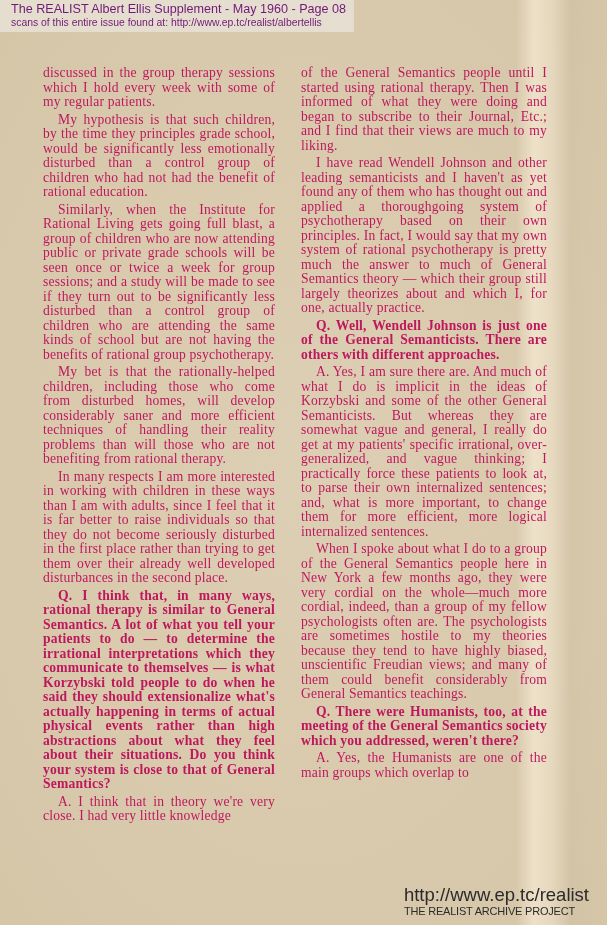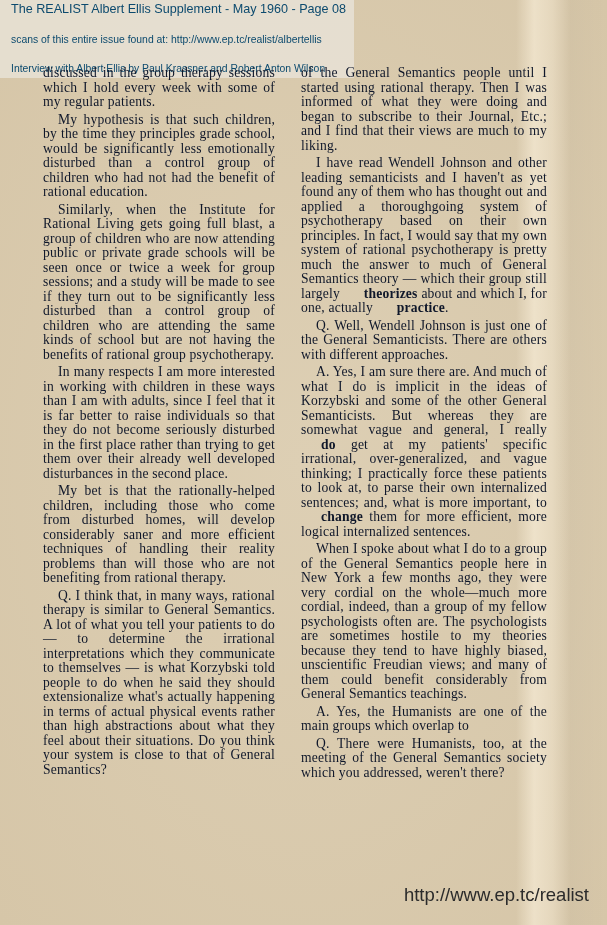--- a/index.html
+++ b/index.html
@@ -10,67 +10,68 @@
       linear-gradient(90deg, rgba(0,0,0,0) 0%, rgba(0,0,0,0) 85%, rgba(255,245,225,0.55) 88%, rgba(255,245,225,0.35) 91%, rgba(0,0,0,0.02) 94%, rgba(0,0,0,0) 100%),
       radial-gradient(ellipse at 50% 50%, #ddcfb4 0%, #d6c6a8 100%);
     font-family: "Liberation Serif", "DejaVu Serif", serif;
     color: #2a2520;
   }
   .header-box {
     position: absolute; left: 0; top: 0;
     background: rgba(232,226,214,0.85);
     padding: 2px 8px 3px 11px;
     font-family: "Liberation Sans", "DejaVu Sans", sans-serif;
-    color: #0c4a6e;
+    color: #701a75;
   }
   .header-title { font-size: 12.6px; line-height: 15px; }
-  .header-line { font-size: 10.4px; line-height: 12px; margin-top: 17px; }
+  .header-line { font-size: 10.4px; line-height: 12px; }
   .column {
     position: absolute; top: 66px;
     font-size: 13.6px; line-height: 14.5px;
     text-align: justify; letter-spacing: 0.2px;
-    color: #0f172a;
+    color: #be185d;
   }
   .col-left { left: 43px; width: 232px; }
   .col-right { left: 301px; width: 246px; }
   .para { margin: 0 0 3px 0; text-indent: 15px; }
   .para.noindent { text-indent: 0; }
-  .para.q { font-weight: normal; }
-  .b { font-weight: bold; margin-left: 20px; }
+  .para.q { font-weight: bold; }
+  .b { font-weight: normal; }
   .footer {
     position: absolute; right: 18px; top: 885px; text-align: left;
     font-family: "Liberation Sans", "DejaVu Sans", sans-serif;
     color: #2b2b2b;
   }
   .footer-url { font-size: 18.5px; line-height: 20px; }
   .footer-project { font-size: 11px; line-height: 13px; letter-spacing: -0.2px; }
 </style>
 </head>
 <body>
 
 <div class="header-box">
   <div class="header-title">The REALIST Albert Ellis Supplement - May 1960 - Page 08</div>
   <div class="header-line">scans of this entire issue found at: http://www.ep.tc/realist/albertellis</div>
-  <div class="header-line">Interview with Albert Ellis by Paul Krassner and Robert Anton Wilson</div>
 </div>
 
 <div class="column col-left">
   <p class="para noindent">discussed in the group therapy sessions which I hold every week with some of my regular patients.</p>
   <p class="para">My hypothesis is that such children, by the time they principles grade school, would be significantly less emotionally disturbed than a control group of children who had not had the benefit of rational education.</p>
   <p class="para">Similarly, when the Institute for Rational Living gets going full blast, a group of children who are now attending public or private grade schools will be seen once or twice a week for group sessions; and a study will be made to see if they turn out to be significantly less disturbed than a control group of children who are attending the same kinds of school but are not having the benefits of rational group psychotherapy.</p>
+  <p class="para">My bet is that the rationally-helped children, including those who come from disturbed homes, will develop considerably saner and more efficient techniques of handling their reality problems than will those who are not benefiting from rational therapy.</p>
   <p class="para">In many respects I am more interested in working with children in these ways than I am with adults, since I feel that it is far better to raise individuals so that they do not become seriously disturbed in the first place rather than trying to get them over their already well developed disturbances in the second place.</p>
-  <p class="para">My bet is that the rationally-helped children, including those who come from disturbed homes, will develop considerably saner and more efficient techniques of handling their reality problems than will those who are not benefiting from rational therapy.</p>
   <p class="para q">Q. I think that, in many ways, rational therapy is similar to General Semantics. A lot of what you tell your patients to do — to determine the irrational interpretations which they communicate to themselves — is what Korzybski told people to do when he said they should extensionalize what's actually happening in terms of actual physical events rather than high abstractions about what they feel about their situations. Do you think your system is close to that of General Semantics?</p>
+  <p class="para">A. I think that in theory we're very close. I had very little knowledge</p>
 </div>
 
 <div class="column col-right">
   <p class="para noindent">of the General Semantics people until I started using rational therapy. Then I was informed of what they were doing and began to subscribe to their Journal, Etc.; and I find that their views are much to my liking.</p>
   <p class="para"><span>I have read Wendell Johnson and other leading semanticists and I haven't as yet found any of them who has thought out and applied a thoroughgoing system of psychotherapy based on their own principles. In fact, I would say that my own system of rational psychotherapy is pretty much the answer to much of General Semantics theory — which their group still largely </span><span class="b">theorizes</span><span> about and which I, for one, actually </span><span class="b">practice</span><span>.</span></p>
   <p class="para q">Q. Well, Wendell Johnson is just one of the General Semanticists. There are others with different approaches.</p>
   <p class="para"><span>A. Yes, I am sure there are. And much of what I do is implicit in the ideas of Korzybski and some of the other General Semanticists. But whereas they are somewhat vague and general, I really </span><span class="b">do</span><span> get at my patients' specific irrational, over-generalized, and vague thinking; I practically force these patients to look at, to parse their own internalized sentences; and, what is more important, to </span><span class="b">change</span><span> them for more efficient, more logical internalized sentences.</span></p>
   <p class="para">When I spoke about what I do to a group of the General Semantics people here in New York a few months ago, they were very cordial on the whole—much more cordial, indeed, than a group of my fellow psychologists often are. The psychologists are sometimes hostile to my theories because they tend to have highly biased, unscientific Freudian views; and many of them could benefit considerably from General Semantics teachings.</p>
+  <p class="para q">Q. There were Humanists, too, at the meeting of the General Semantics society which you addressed, weren't there?</p>
   <p class="para">A. Yes, the Humanists are one of the main groups which overlap to</p>
-  <p class="para q">Q. There were Humanists, too, at the meeting of the General Semantics society which you addressed, weren't there?</p>
 </div>
 
 <div class="footer">
   <div class="footer-url">http://www.ep.tc/realist</div>
+  <div class="footer-project">THE REALIST ARCHIVE PROJECT</div>
 </div>
 
 </body></html>

